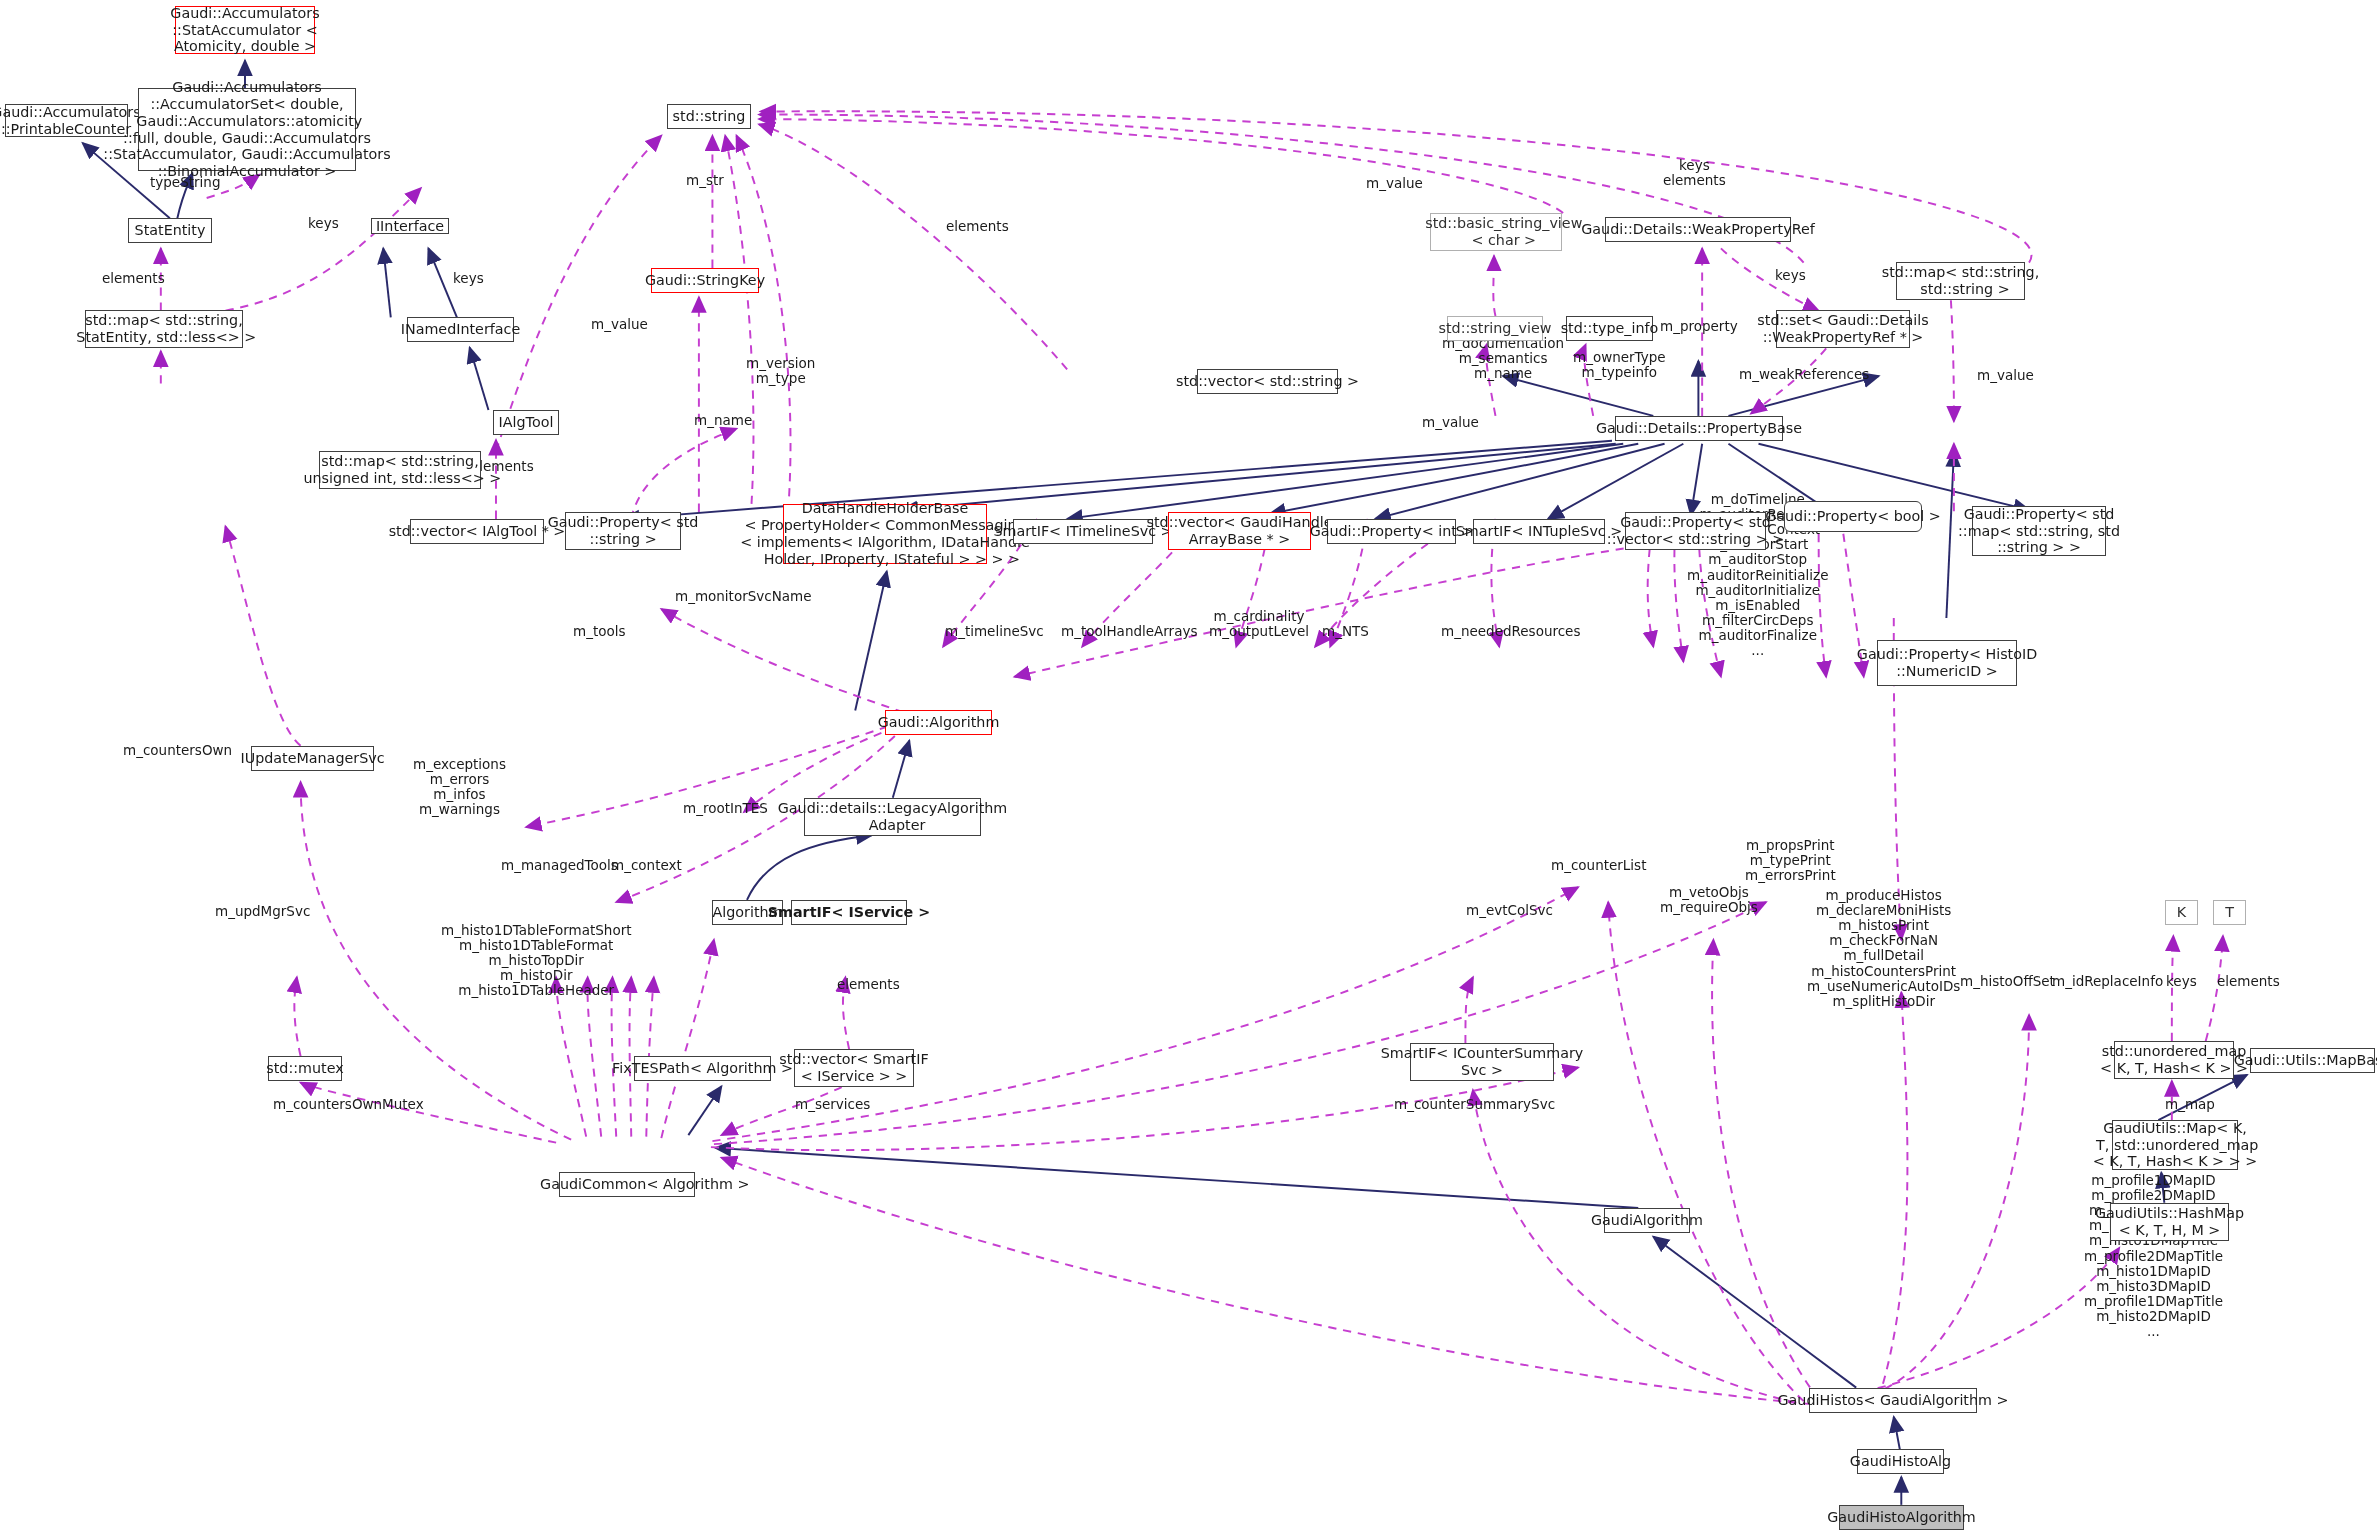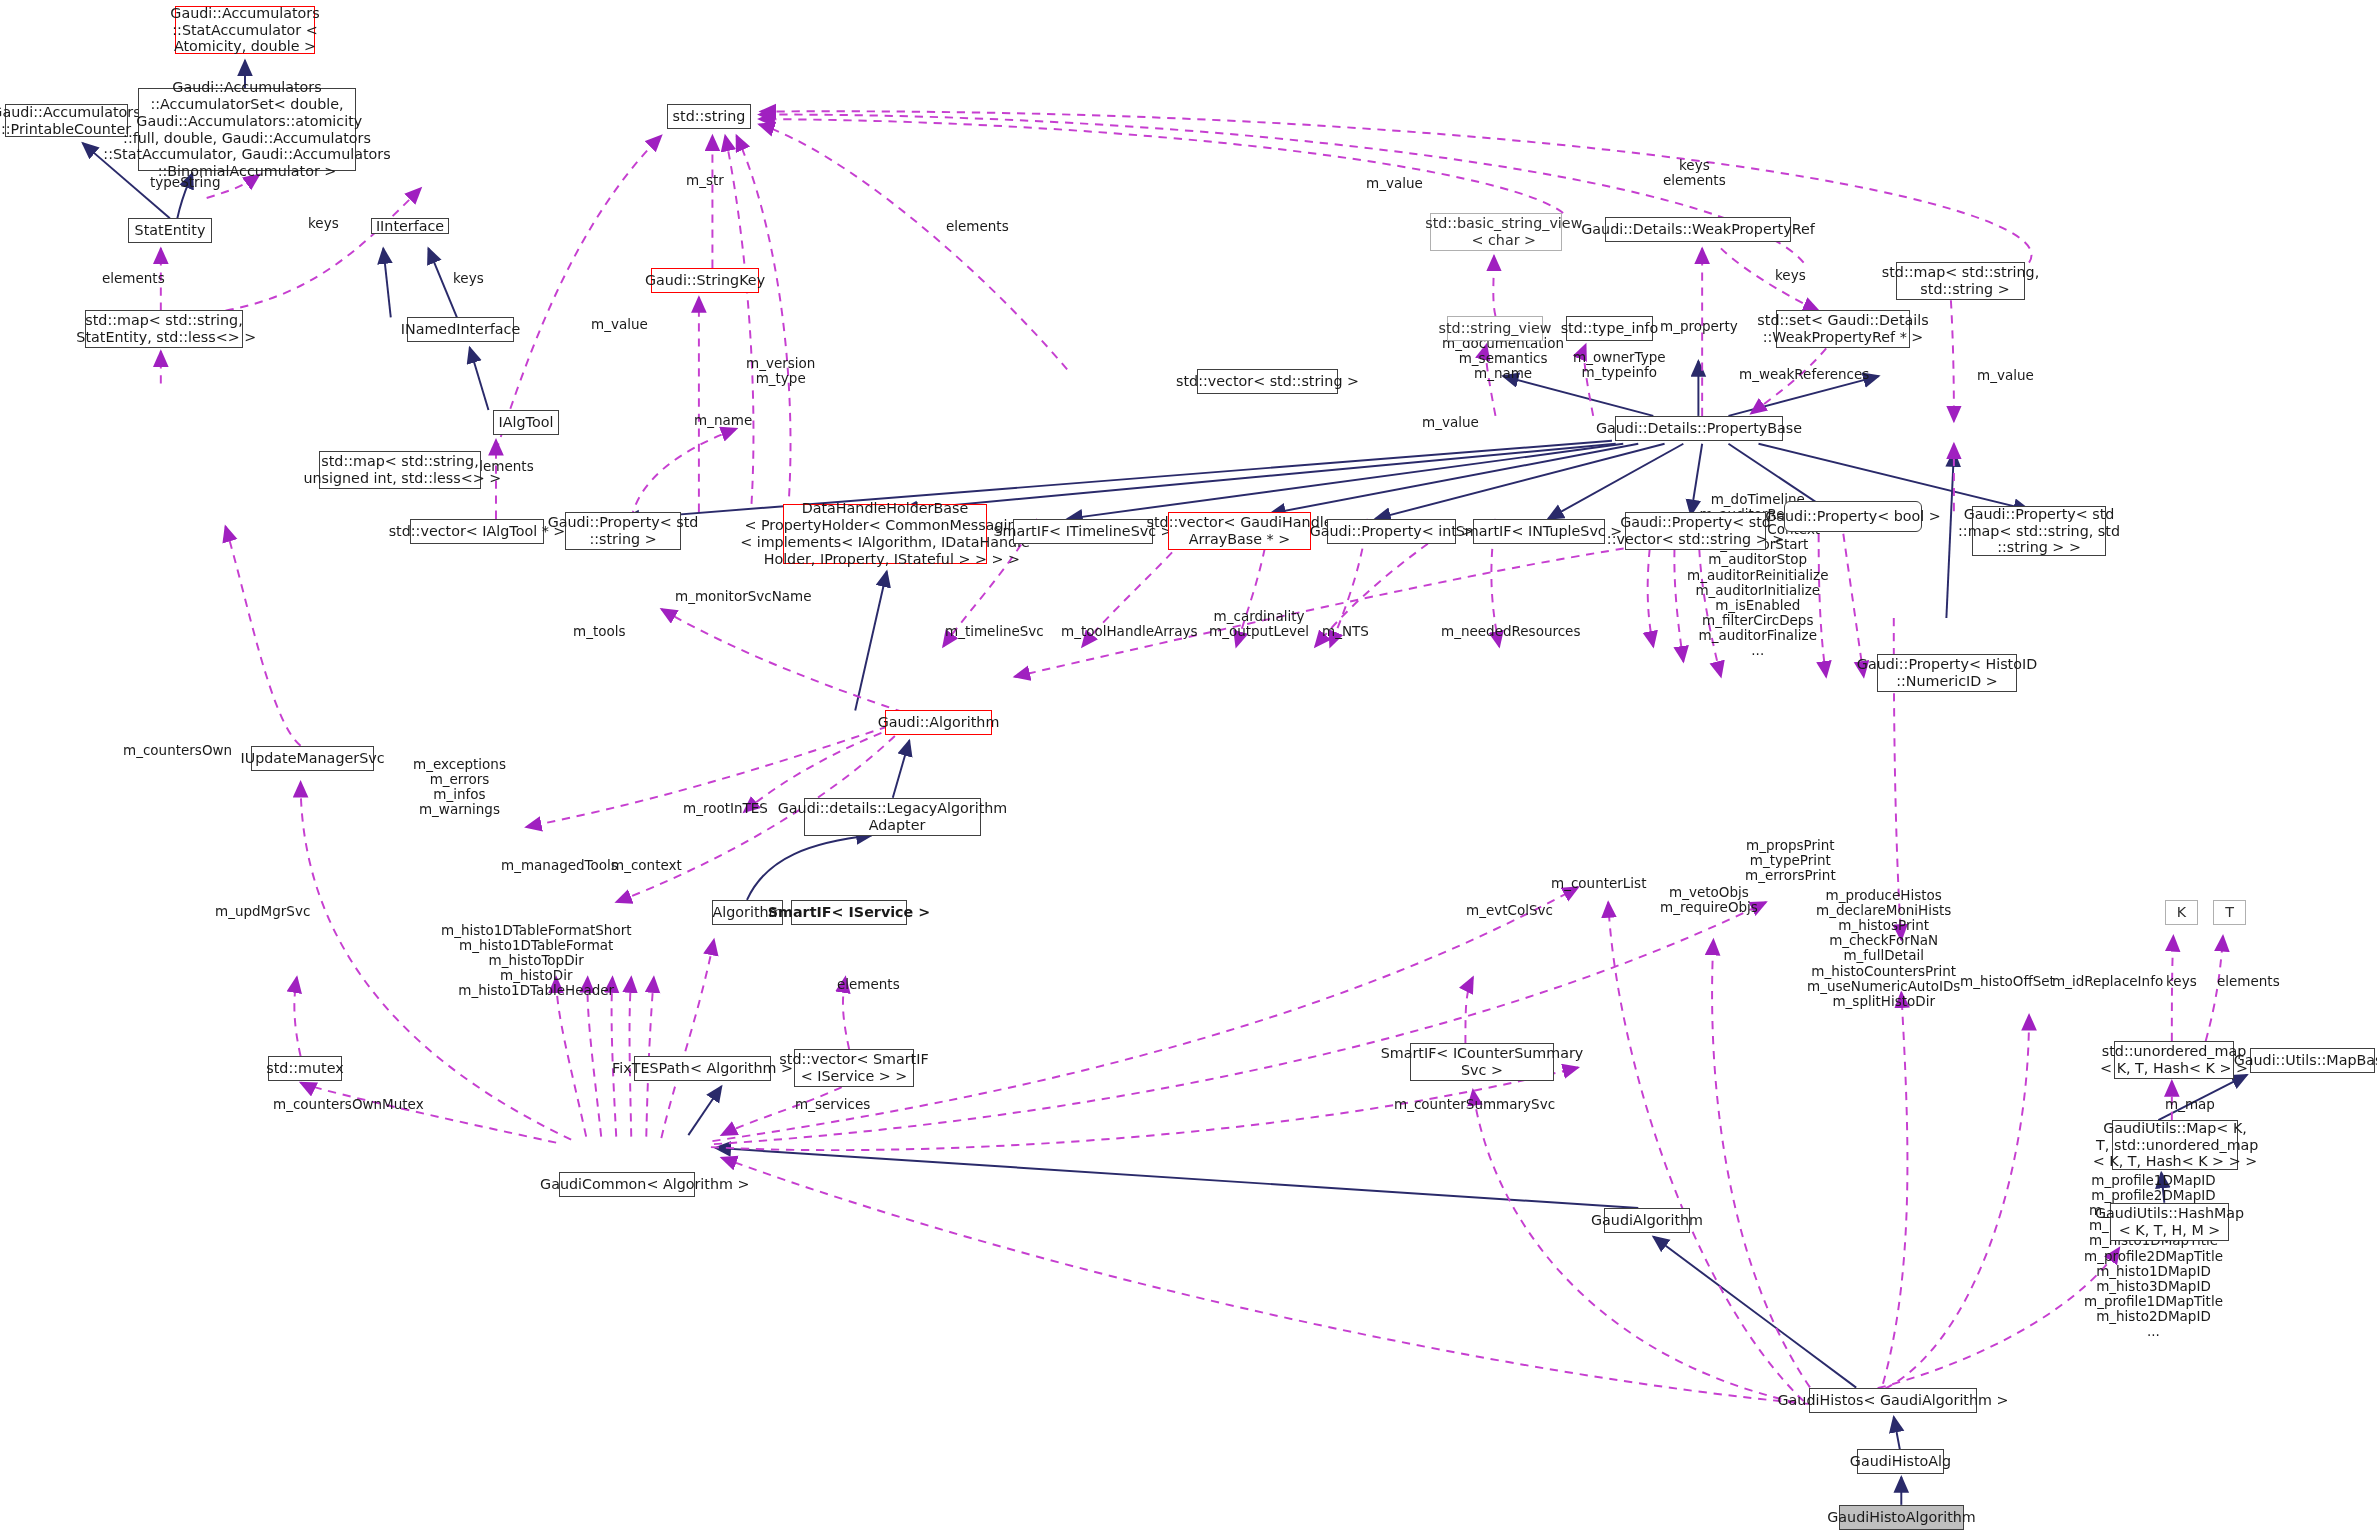--- a/index.html
+++ b/index.html
@@ -198,21 +198,21 @@
 &lt; char &gt;</div>
       <div class="node" style="left: 1605px; top: 217px; width: 186px; height: 25px;">Gaudi::Details::WeakPropertyRef</div>
       <div class="node" style="left: 1896px; top: 262px; width: 129px; height: 38px;">std::map&lt; std::string,
   std::string &gt;</div>
       <div class="node grey" style="left: 1447px; top: 316px; width: 96px; height: 25px;">std::string_view</div>
       <div class="node" style="left: 1566px; top: 316px; width: 87px; height: 25px;">std::type_info</div>
       <div class="node" style="left: 1776px; top: 310px; width: 134px; height: 38px;">std::set&lt; Gaudi::Details
 ::WeakPropertyRef * &gt;</div>
       <div class="node" style="left: 1197px; top: 369px; width: 141px; height: 25px;">std::vector&lt; std::string &gt;</div>
       <div class="node" style="left: 1615px; top: 416px; width: 168px; height: 25px;">Gaudi::Details::PropertyBase</div>
-      <div class="node" style="left: 1877px; top: 654px; width: 140px; height: 38px;">Gaudi::Property&lt; HistoID
+      <div class="node" style="left: 1877px; top: 640px; width: 140px; height: 46px;">Gaudi::Property&lt; HistoID
 ::NumericID &gt;</div>
       <div class="node red" style="left: 885px; top: 710px; width: 107px; height: 25px;">Gaudi::Algorithm</div>
       <div class="node" style="left: 804px; top: 798px; width: 177px; height: 38px;">Gaudi::details::LegacyAlgorithm
   Adapter</div>
       <div class="node" style="left: 251px; top: 746px; width: 123px; height: 25px;">IUpdateManagerSvc</div>
       <div class="node" style="left: 712px; top: 900px; width: 71px; height: 25px;">Algorithm</div>
       <div class="node" style="left: 791px; top: 900px; width: 116px; height: 25px; font-weight: bold;">SmartIF&lt; IService &gt;</div>
       <div class="node grey" style="left: 2165px; top: 900px; width: 33px; height: 25px;">K</div>
       <div class="node grey" style="left: 2213px; top: 900px; width: 33px; height: 25px;">T</div>
       <div class="node" style="left: 268px; top: 1056px; width: 74px; height: 25px;">std::mutex</div>
@@ -281,21 +281,21 @@
 ...</div>
       <div class="edgelabel" style="left: 683px; top: 801px;">m_rootInTES</div>
       <div class="edgelabel" style="left: 413px; top: 757px;">m_exceptions
 m_errors
 m_infos
 m_warnings</div>
       <div class="edgelabel" style="left: 501px; top: 858px;">m_managedTools</div>
       <div class="edgelabel" style="left: 611px; top: 858px;">m_context</div>
       <div class="edgelabel" style="left: 123px; top: 743px;">m_countersOwn</div>
       <div class="edgelabel" style="left: 215px; top: 904px;">m_updMgrSvc</div>
-      <div class="edgelabel" style="left: 1551px; top: 876px; text-align: right;">m_counterList</div>
+      <div class="edgelabel" style="left: 1551px; top: 858px; text-align: right;">m_counterList</div>
       <div class="edgelabel" style="left: 1745px; top: 838px;">m_propsPrint
 m_typePrint
 m_errorsPrint</div>
       <div class="edgelabel" style="left: 1466px; top: 903px;">m_evtColSvc</div>
       <div class="edgelabel" style="left: 1660px; top: 885px;">m_vetoObjs
 m_requireObjs</div>
       <div class="edgelabel" style="left: 441px; top: 923px;">m_histo1DTableFormatShort
 m_histo1DTableFormat
 m_histoTopDir
 m_histoDir

